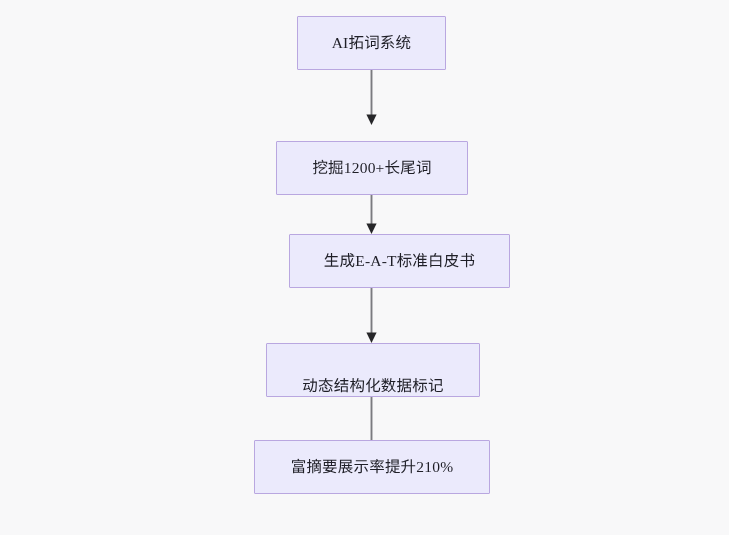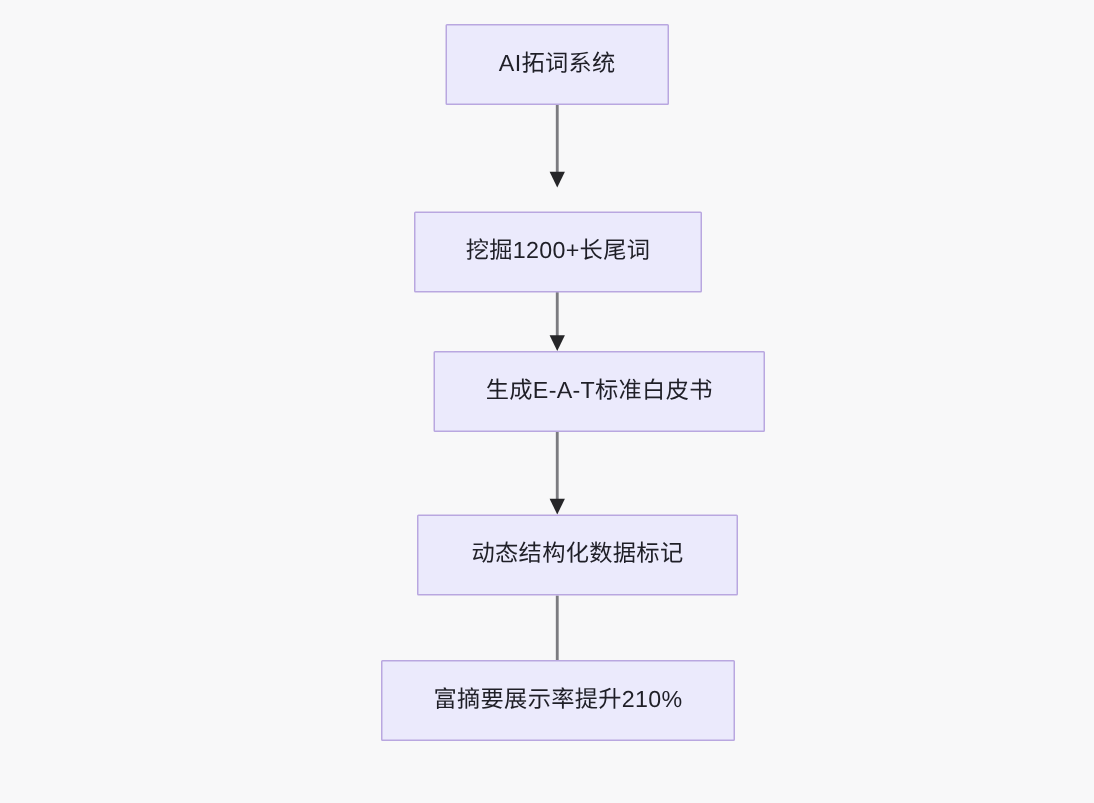--- a/index.html
+++ b/index.html
@@ -13,20 +13,21 @@
     background: #f8f8f9;
     font-family: "Liberation Sans", "DejaVu Sans", sans-serif;
     overflow: hidden;
   }
 
   #flowchart-canvas {
     position: relative;
     width: 729px;
     height: 423px;
     background: #f8f8f9;
+    font-family: Liberation Serif, serif;
   }
 
   
   .node {
     position: absolute;
     box-sizing: border-box;
     background: #ebeafc;
     border: 1.4px solid #b9a7e0;
     border-radius: 1px;
     display: flex;
@@ -39,21 +40,21 @@
     font-size: 15.5px;
     line-height: 1.2;
     letter-spacing: 0.2px;
     white-space: nowrap;
     text-align: center;
   }
 
   .node-1 { left: 297px; top: 16px;  width: 149px; height: 54px; }
   .node-2 { left: 276px; top: 141px; width: 192px; height: 54px; }
   .node-3 { left: 262px; top: 234px; width: 221px; height: 54px; margin-left: 27px; }
-  .node-4 { left: 278px; top: 343px; width: 214px; height: 54px; }
+  .node-4 { left: 266px; top: 343px; width: 214px; height: 54px; align-items: flex-end; }
   .node-5 { left: 254px; top: 440px; width: 236px; height: 54px; }
 
   
   .connector {
     position: absolute;
     left: 0;
     top: 0;
     width: 729px;
     height: 535px;
     overflow: visible;

